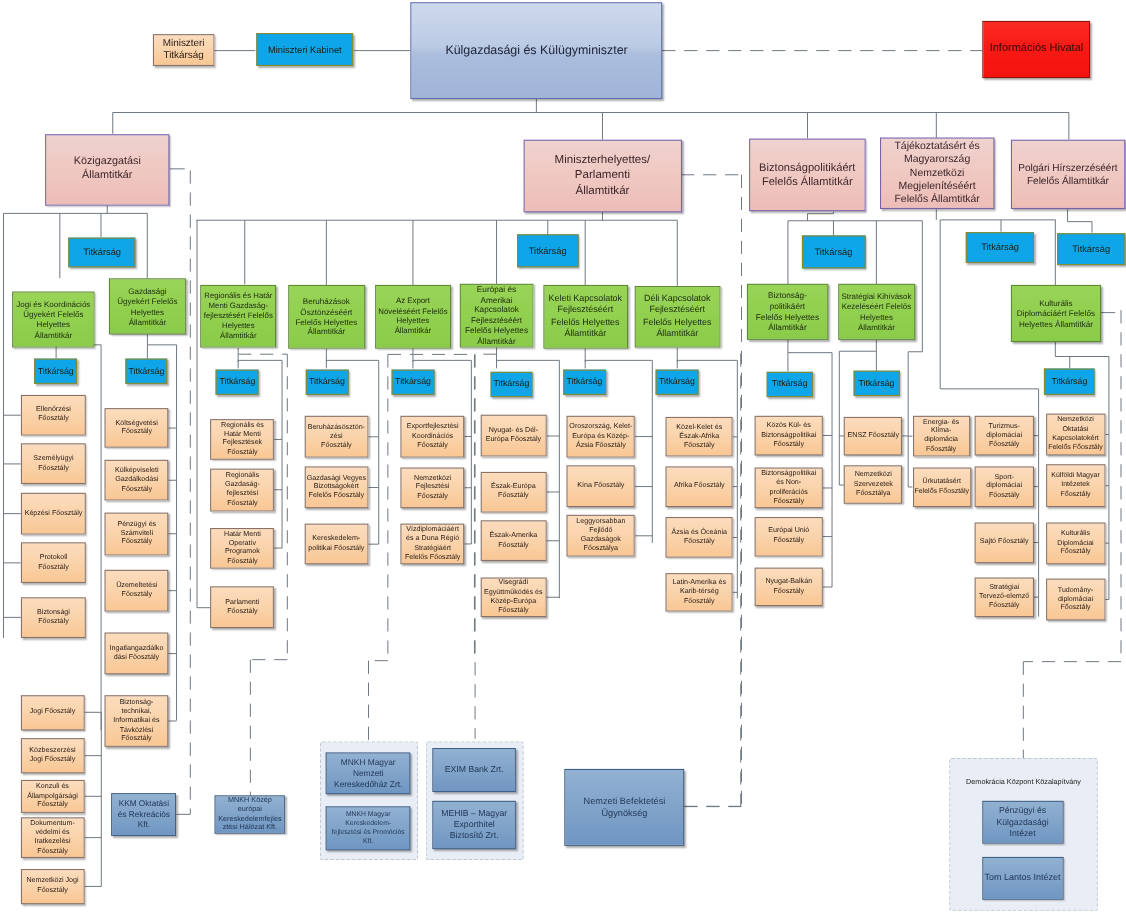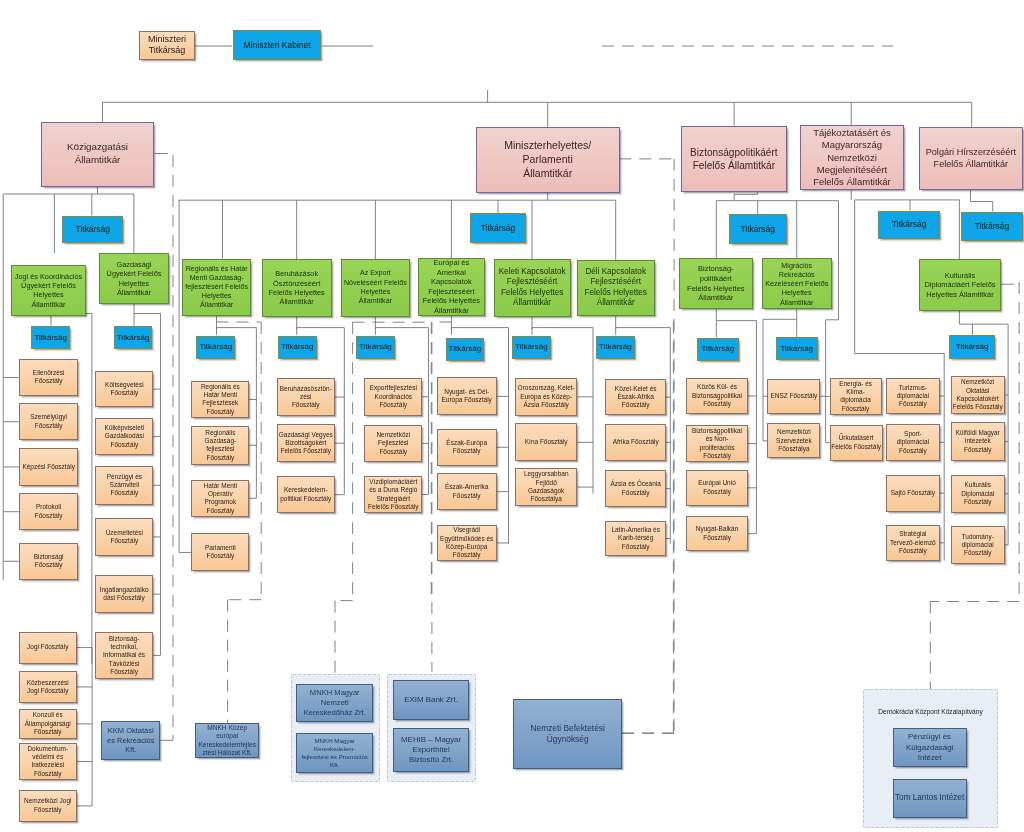--- a/index.html
+++ b/index.html
@@ -199,20 +199,22 @@
       <path d="M1004.8,493.8 H1008.1" fill="none" stroke="#6e7681" stroke-width="0.9"></path>
       <path d="M1004.8,544.95 H1008.1" fill="none" stroke="#6e7681" stroke-width="0.9"></path>
       <path d="M1000.6,284.2 H1013.9" fill="none" stroke="#6e7681" stroke-width="0.9"></path>
       <path d="M1019.1,282.0 V601.5" fill="none" stroke="#6e7681" stroke-width="0.9" stroke-dasharray="12,8"></path>
       <path d="M1019.1,601.5 H930.3" fill="none" stroke="#6e7681" stroke-width="0.9" stroke-dasharray="12,8"></path>
       <path d="M930.3,601.5 V689.3" fill="none" stroke="#6e7681" stroke-width="0.9" stroke-dasharray="12,8"></path>
     </svg>
 <div class="node t-orange shadow" style="left: 139.2px; top: 31.1px; width: 55.6px; height: 28.7px; font-size: 9px;">Miniszteri
 Titkárság</div>
     <div class="node t-yellow shadow" style="left: 232.8px; top: 30.3px; width: 88.6px; height: 30.2px; font-size: 8.5px;">Miniszteri Kabinet</div>
+    <div class="node t-minister shadow" style="left: 373.2px; top: 2.2px; width: 229.2px; height: 87.6px; font-size: 11.3px;">Külgazdasági és Külügyminiszter</div>
+    <div class="node t-red shadow" style="left: 893.4px; top: 18.9px; width: 97.7px; height: 51.7px; font-size: 10px;">Információs Hivatal</div>
     <div class="node t-pink shadow" style="left: 41px; top: 121.6px; width: 113px; height: 65px; font-size: 9.8px;">Közigazgatási
 Államtitkár</div>
     <div class="node t-pink shadow" style="left: 475.6px; top: 127px; width: 144.2px; height: 65.5px; font-size: 10.5px;">Miniszterhelyettes/
 Parlamenti
 Államtitkár</div>
     <div class="node t-pink shadow" style="left: 681.2px; top: 125.8px; width: 105.4px; height: 66.6px; font-size: 10.1px;">Biztonságpolitikáért
 Felelős Államtitkár</div>
     <div class="node t-pink shadow" style="left: 800.3px; top: 125.3px; width: 103.3px; height: 65.1px; font-size: 9.5px;">Tájékoztatásért és
 Magyarország
 Nemzetközi
@@ -382,21 +384,21 @@
     <div class="node t-blue shadow" style="left: 393.2px; top: 728.1px; width: 75.8px; height: 43.6px; font-size: 7.9px;">MEHIB – Magyar
 Exporthitel
 Biztosító Zrt.</div>
     <div class="node t-blue shadow" style="left: 513.3px; top: 698.6px; width: 108.8px; height: 70.9px; font-size: 8.37px;">Nemzeti Befektetési
 Ügynökség</div>
     <div class="node t-yellow shadow" style="left: 728.7px; top: 214.3px; width: 58px; height: 30px; font-size: 8.45px;">Titkárság</div>
     <div class="node t-green shadow" style="left: 678.9px; top: 258.3px; width: 73.9px; height: 50.9px; font-size: 7.5px;">Biztonság-
 politikáért
 Felelős Helyettes
 Államtitkár</div>
-    <div class="node t-green shadow" style="left: 761.6px; top: 258.3px; width: 70.3px; height: 50.9px; font-size: 7.2px;">Migrációs Rekreációs
+    <div class="node t-green shadow" style="left: 761.6px; top: 258.3px; width: 70.3px; height: 50.9px; font-size: 7.2px;">Stratégiai Kihívások
 Kezeléséért Felelős
 Helyettes
 Államtitkár</div>
     <div class="node t-yellow shadow" style="left: 696.9px; top: 337.6px; width: 41.9px; height: 23px; font-size: 8px;">Titkárság</div>
     <div class="node t-orange shadow" style="left: 686px; top: 377.6px; width: 62.1px; height: 36.6px; font-size: 6.48px;">Közös Kül- és
 Biztonságpolitikai
 Főosztály</div>
     <div class="node t-orange shadow" style="left: 686px; top: 425px; width: 62.1px; height: 37.2px; font-size: 6.48px;">Biztonságpolitikai
 és Non-
 proliferációs

